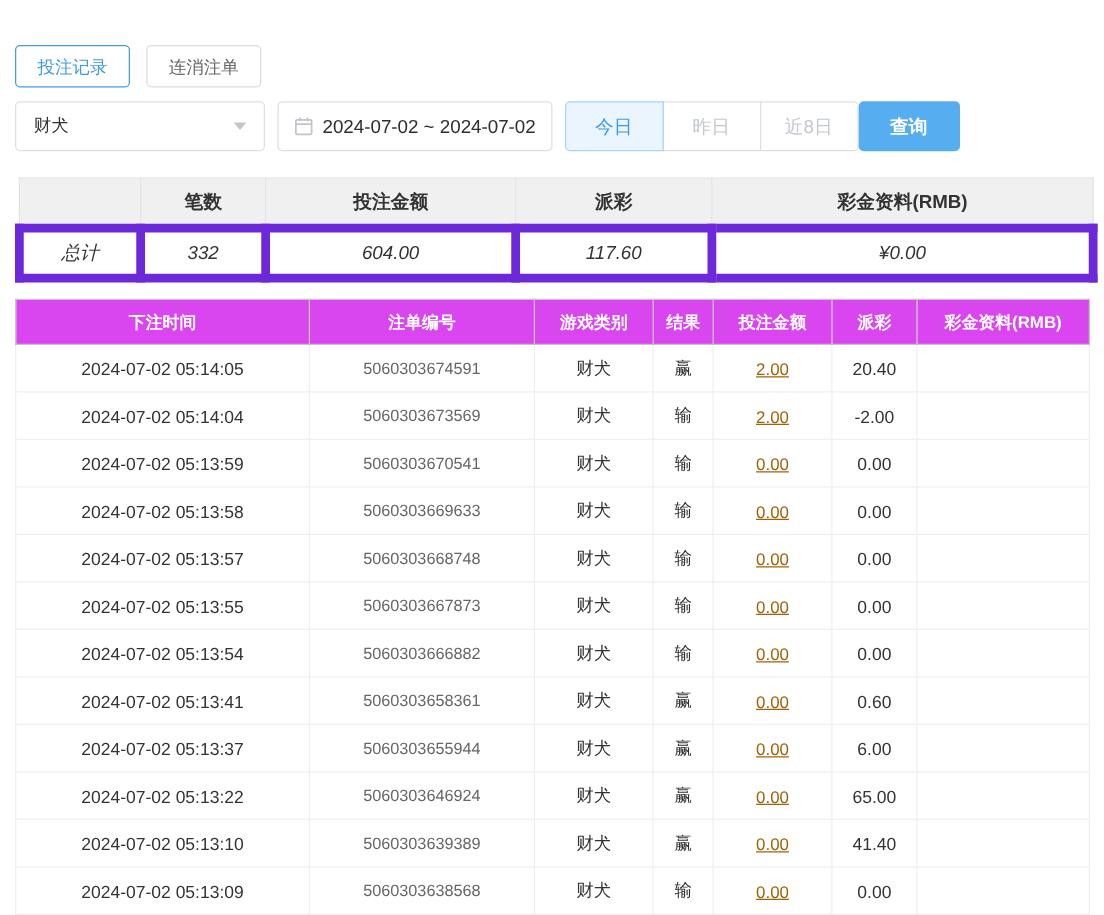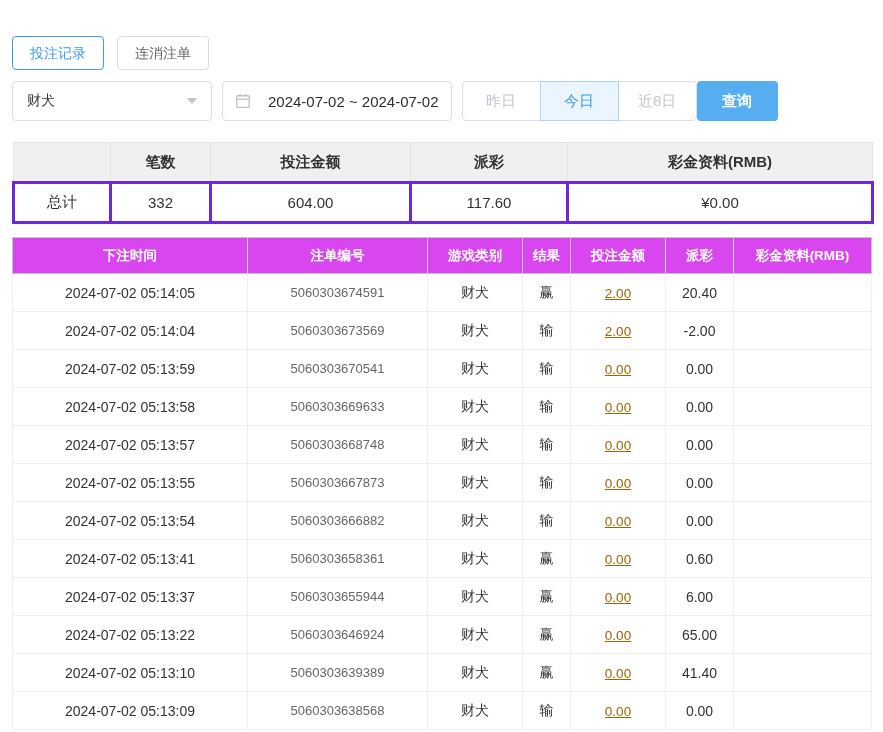--- a/index.html
+++ b/index.html
@@ -27,21 +27,21 @@
     width: 200px; height: 40px; border: 1px solid #dcdfe6; border-radius: 4px;
     display: flex; align-items: center; justify-content: space-between;
     padding: 0 14px; font-size: 14px; color: #333; cursor: pointer; background: #fff;
   }
   .chevron-down {
     width: 0; height: 0; border-left: 5px solid transparent;
     border-right: 5px solid transparent; border-top: 6px solid #c0c4cc;
   }
   .date-box {
     height: 40px; border: 1px solid #dcdfe6; border-radius: 4px;
-    display: flex; align-items: center; gap: 17px; padding: 0 12px;
+    display: flex; align-items: center; gap: 7px; padding: 0 12px;
     margin-left: 10px; font-size: 15px; color: #2f2f2f; background: #fff; cursor: pointer;
   }
   .quick-group { display: flex; margin-left: 10px; }
   .quick-btn {
     width: 79px; height: 40px; font-size: 15px; background: #fff;
     border: 1px solid #dcdfe6; margin-left: -1px; cursor: pointer;
     display: flex; align-items: center; justify-content: center; color: #c3c7cf;
   }
   .quick-btn:first-child { margin-left: 0; border-radius: 4px 0 0 4px; }
   .quick-btn:last-child { border-radius: 0 4px 4px 0; }
@@ -56,21 +56,21 @@
   }
 
   
   table { border-collapse: collapse; table-layout: fixed; width: 859px; }
   .summary-table { margin-top: 21px; font-size: 15px; }
   .summary-table th {
     background: #f0f0f0; height: 40px; font-weight: bold; color: #333;
     border: 1px solid #e4e4e4; text-align: center;
   }
   .summary-table td {
-    height: 40px; text-align: center; border: 3px solid #6d28d9; color: #333;
+    height: 40px; text-align: center; border: 7px solid #6d28d9; color: #333; font-style: italic;
   }
 
   
   .records-table { margin-top: 13px; font-size: 14px; }
   .records-table thead th {
     background: #d946ef; color: #fff; height: 36px; font-weight: bold;
     font-size: 13.5px; border: 1px solid #c4c4c4; text-align: center;
   }
   .records-table tbody td {
     height: 38px; text-align: center; border: 1px solid #efefef; color: #333;
@@ -102,22 +102,22 @@
           <rect x="1.7" y="2.8" width="12.6" height="11.6" rx="1" fill="none" stroke="#c0c4cc" stroke-width="1.4"></rect>
           <line x1="1.7" y1="6.2" x2="14.3" y2="6.2" stroke="#c0c4cc" stroke-width="1.4"></line>
           <line x1="5" y1="1" x2="5" y2="4" stroke="#c0c4cc" stroke-width="1.4"></line>
           <line x1="11" y1="1" x2="11" y2="4" stroke="#c0c4cc" stroke-width="1.4"></line>
         </svg>
       </span>
       <span>2024-07-02 ~ 2024-07-02</span>
     </div>
 
     <div class="quick-group">
+      <button class="quick-btn active">今日</button>
       <button class="quick-btn">昨日</button>
-      <button class="quick-btn active">今日</button>
       <button class="quick-btn">近8日</button>
     </div>
 
     <button class="search-btn">查询</button>
   </div>
 
   <table class="summary-table">
     <colgroup>
       <col style="width:97px">
         <col style="width:100px">

